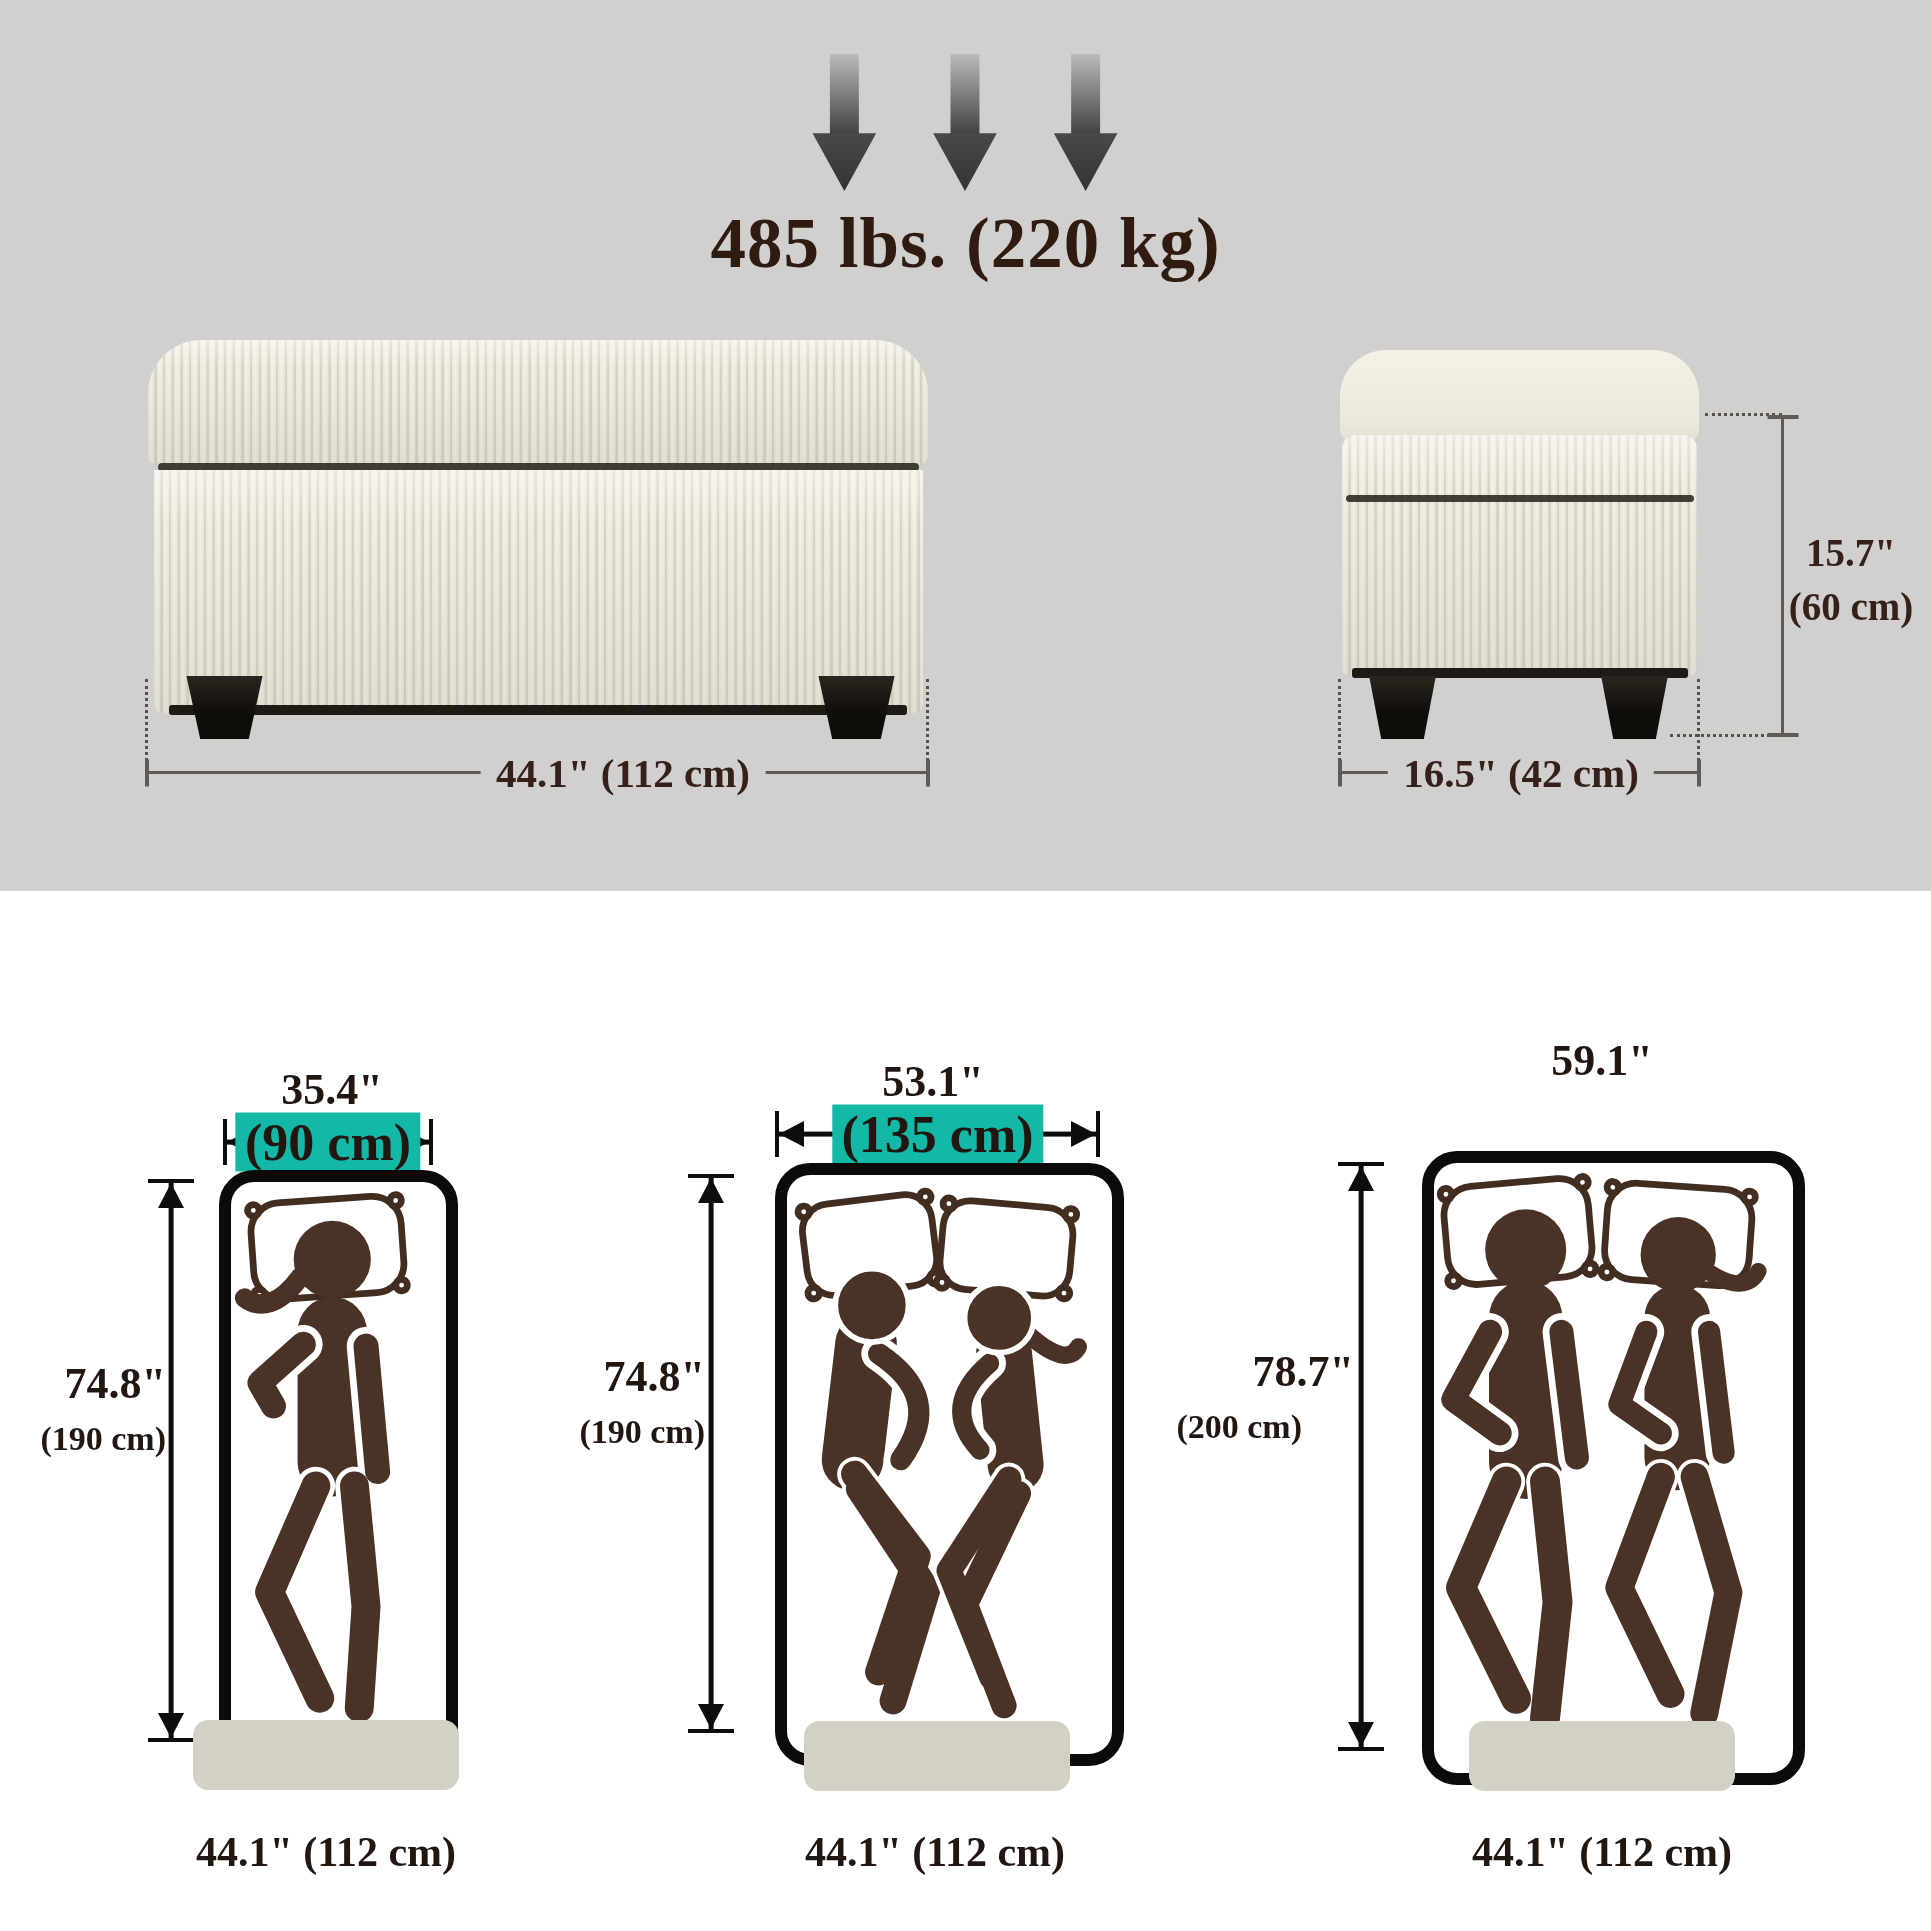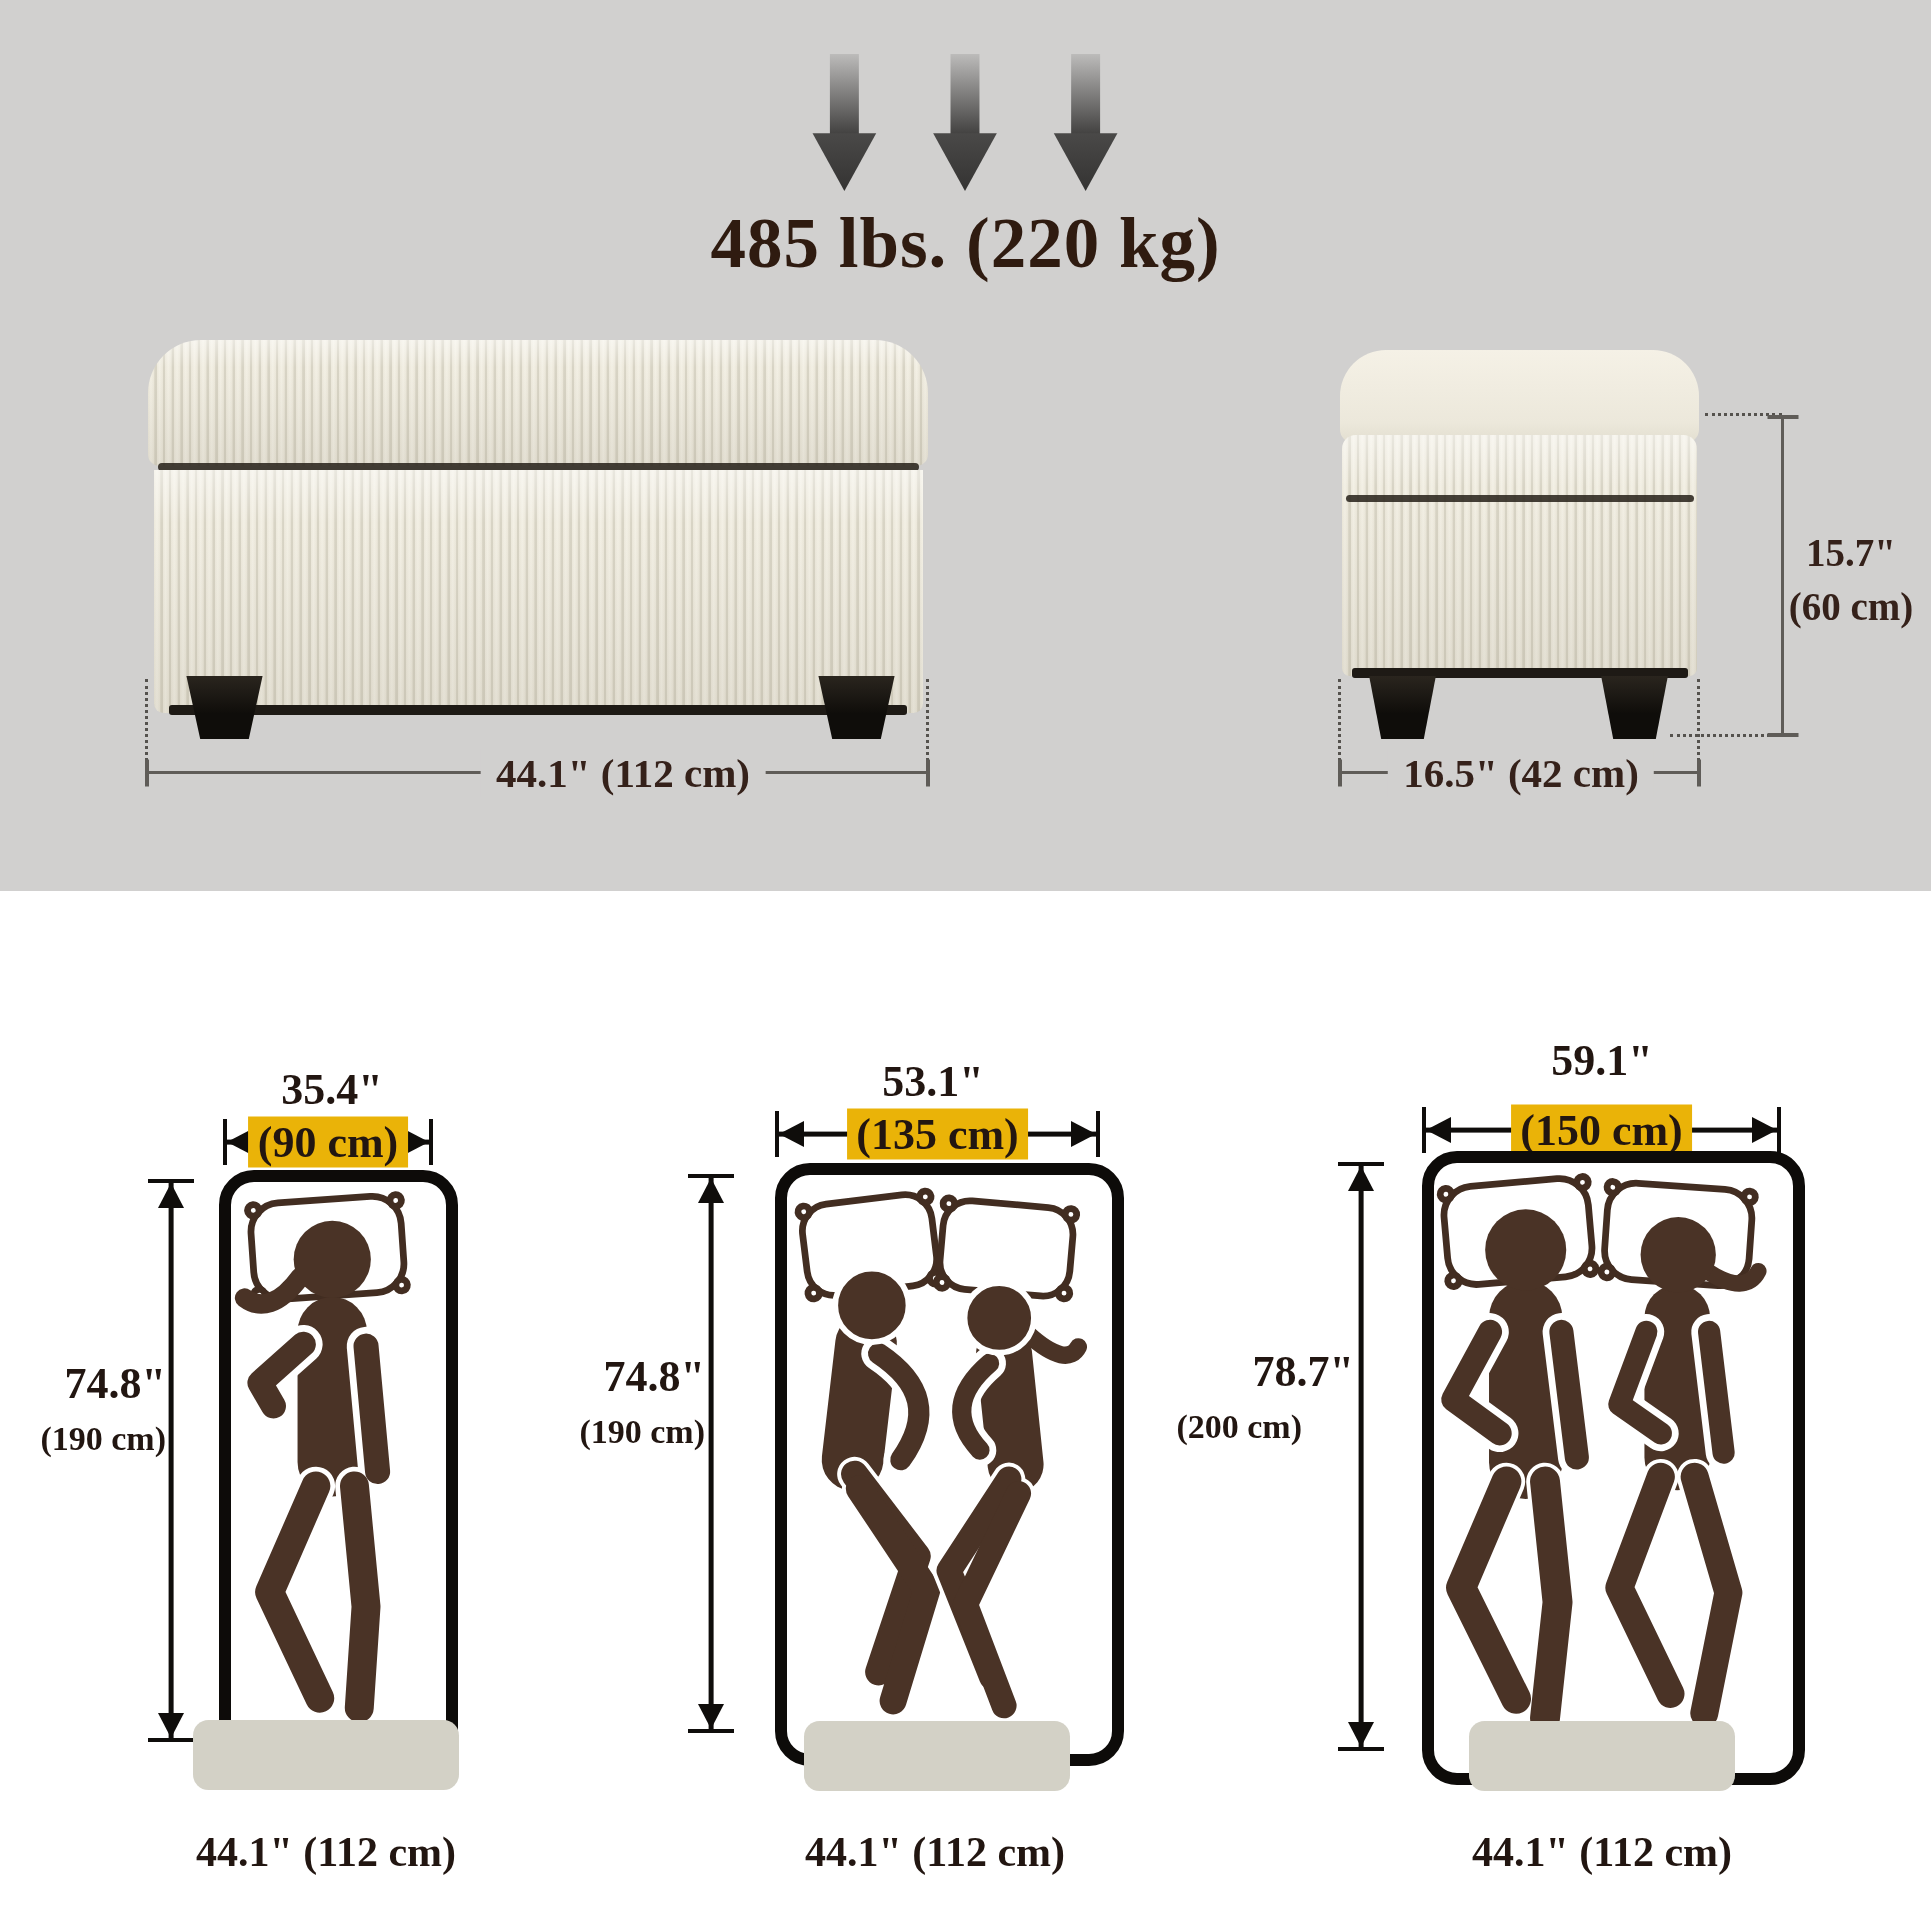--- a/index.html
+++ b/index.html
@@ -38,22 +38,22 @@
   .bed-rect{position:absolute;background:#ffffff;border:12.6px solid #0d0b09;border-radius:35px;}
   .b-text{color:#221611;font-weight:700;}
   .hdim{position:absolute;}
   .hdim .line{position:absolute;left:0;right:0;top:50%;height:4.8px;transform:translateY(-50%);background:#0f0d0b;}
   .hdim .tickl{position:absolute;left:0;top:50%;transform:translateY(-50%);width:3.9px;height:46px;background:#0f0d0b;}
   .hdim .tickr{position:absolute;right:0;top:50%;transform:translateY(-50%);width:3.9px;height:46px;background:#0f0d0b;}
   .hdim .ahl{position:absolute;left:3.9px;top:50%;transform:translateY(-50%);width:0;height:0;
     border-top:13.5px solid transparent;border-bottom:13.5px solid transparent;border-right:25px solid #0f0d0b;}
   .hdim .ahr{position:absolute;right:3.9px;top:50%;transform:translateY(-50%);width:0;height:0;
     border-top:13.5px solid transparent;border-bottom:13.5px solid transparent;border-left:25px solid #0f0d0b;}
-  .hdim .lbl{position:absolute;left:50%;top:50%;transform:translate(-50%,-50%);background:#eab308;
-    padding:0 9.7px;font-size:44px;white-space:nowrap;}
+  .hdim .lbl{position:absolute;left:50%;top:50%;transform:translate(-50%,-50%);background:#14b8a6;
+    padding:0 9.7px;font-size:52px;white-space:nowrap;}
   .vdim{position:absolute;}
   .vdim .line{position:absolute;top:0;bottom:0;left:50%;width:4.8px;transform:translateX(-50%);background:#0f0d0b;}
   .vdim .tickt{position:absolute;top:0;left:50%;transform:translateX(-50%);width:46px;height:3.9px;background:#0f0d0b;}
   .vdim .tickb{position:absolute;bottom:0;left:50%;transform:translateX(-50%);width:46px;height:3.9px;background:#0f0d0b;}
   .vdim .ahu{position:absolute;top:3.9px;left:50%;transform:translateX(-50%);width:0;height:0;
     border-left:13.5px solid transparent;border-right:13.5px solid transparent;border-bottom:25px solid #0f0d0b;}
   .vdim .ahd{position:absolute;bottom:3.9px;left:50%;transform:translateX(-50%);width:0;height:0;
     border-left:13.5px solid transparent;border-right:13.5px solid transparent;border-top:25px solid #0f0d0b;}
   .num-lbl{font-size:44px;}
   .cm-lbl{font-size:34px;}
@@ -264,28 +264,20 @@
     <div class="ahu"></div>
       <div class="ahd"></div>
   </div>
   <div class="right-label b-text num-lbl" style="left:512px;width:193px;top:1376px;">74.8"</div>
   <div class="right-label b-text cm-lbl" style="left:512px;width:193px;top:1432px;">(190 cm)</div>
 
   <div class="bench-swatch" style="left:804px;top:1721px;"></div>
   <div class="center-label swatch-lbl" style="left:935px;top:1852px;">44.1" (112 cm)</div>
 
   <div class="center-label b-text num-lbl" style="left:1602px;top:1060px;">59.1"</div>
-  <div class="hdim" style="left:1422px;top:1106px;width:359px;height:48px;">
-    <div class="line"></div>
-      <div class="tickl"></div>
-      <div class="tickr"></div>
-    <div class="ahl"></div>
-      <div class="ahr"></div>
-    <span class="lbl b-text cm-lbl">(150 cm)</span>
-  </div>
 
   <div class="bed-rect" style="left:1422px;top:1151px;width:359px;height:610px;">
     <svg width="334" height="585" viewBox="0 0 346 606" style="position:absolute;left:0;top:0;">
       <g stroke="#422d21" stroke-width="7" fill="#ffffff">
         <g transform="rotate(-5 87 71)">
           <rect x="12" y="20" width="150" height="102" rx="30"></rect>
           <circle cx="16" cy="26" r="6"></circle>
             <circle cx="158" cy="26" r="6"></circle>
           <circle cx="16" cy="116" r="6"></circle>
             <circle cx="158" cy="116" r="6"></circle>

